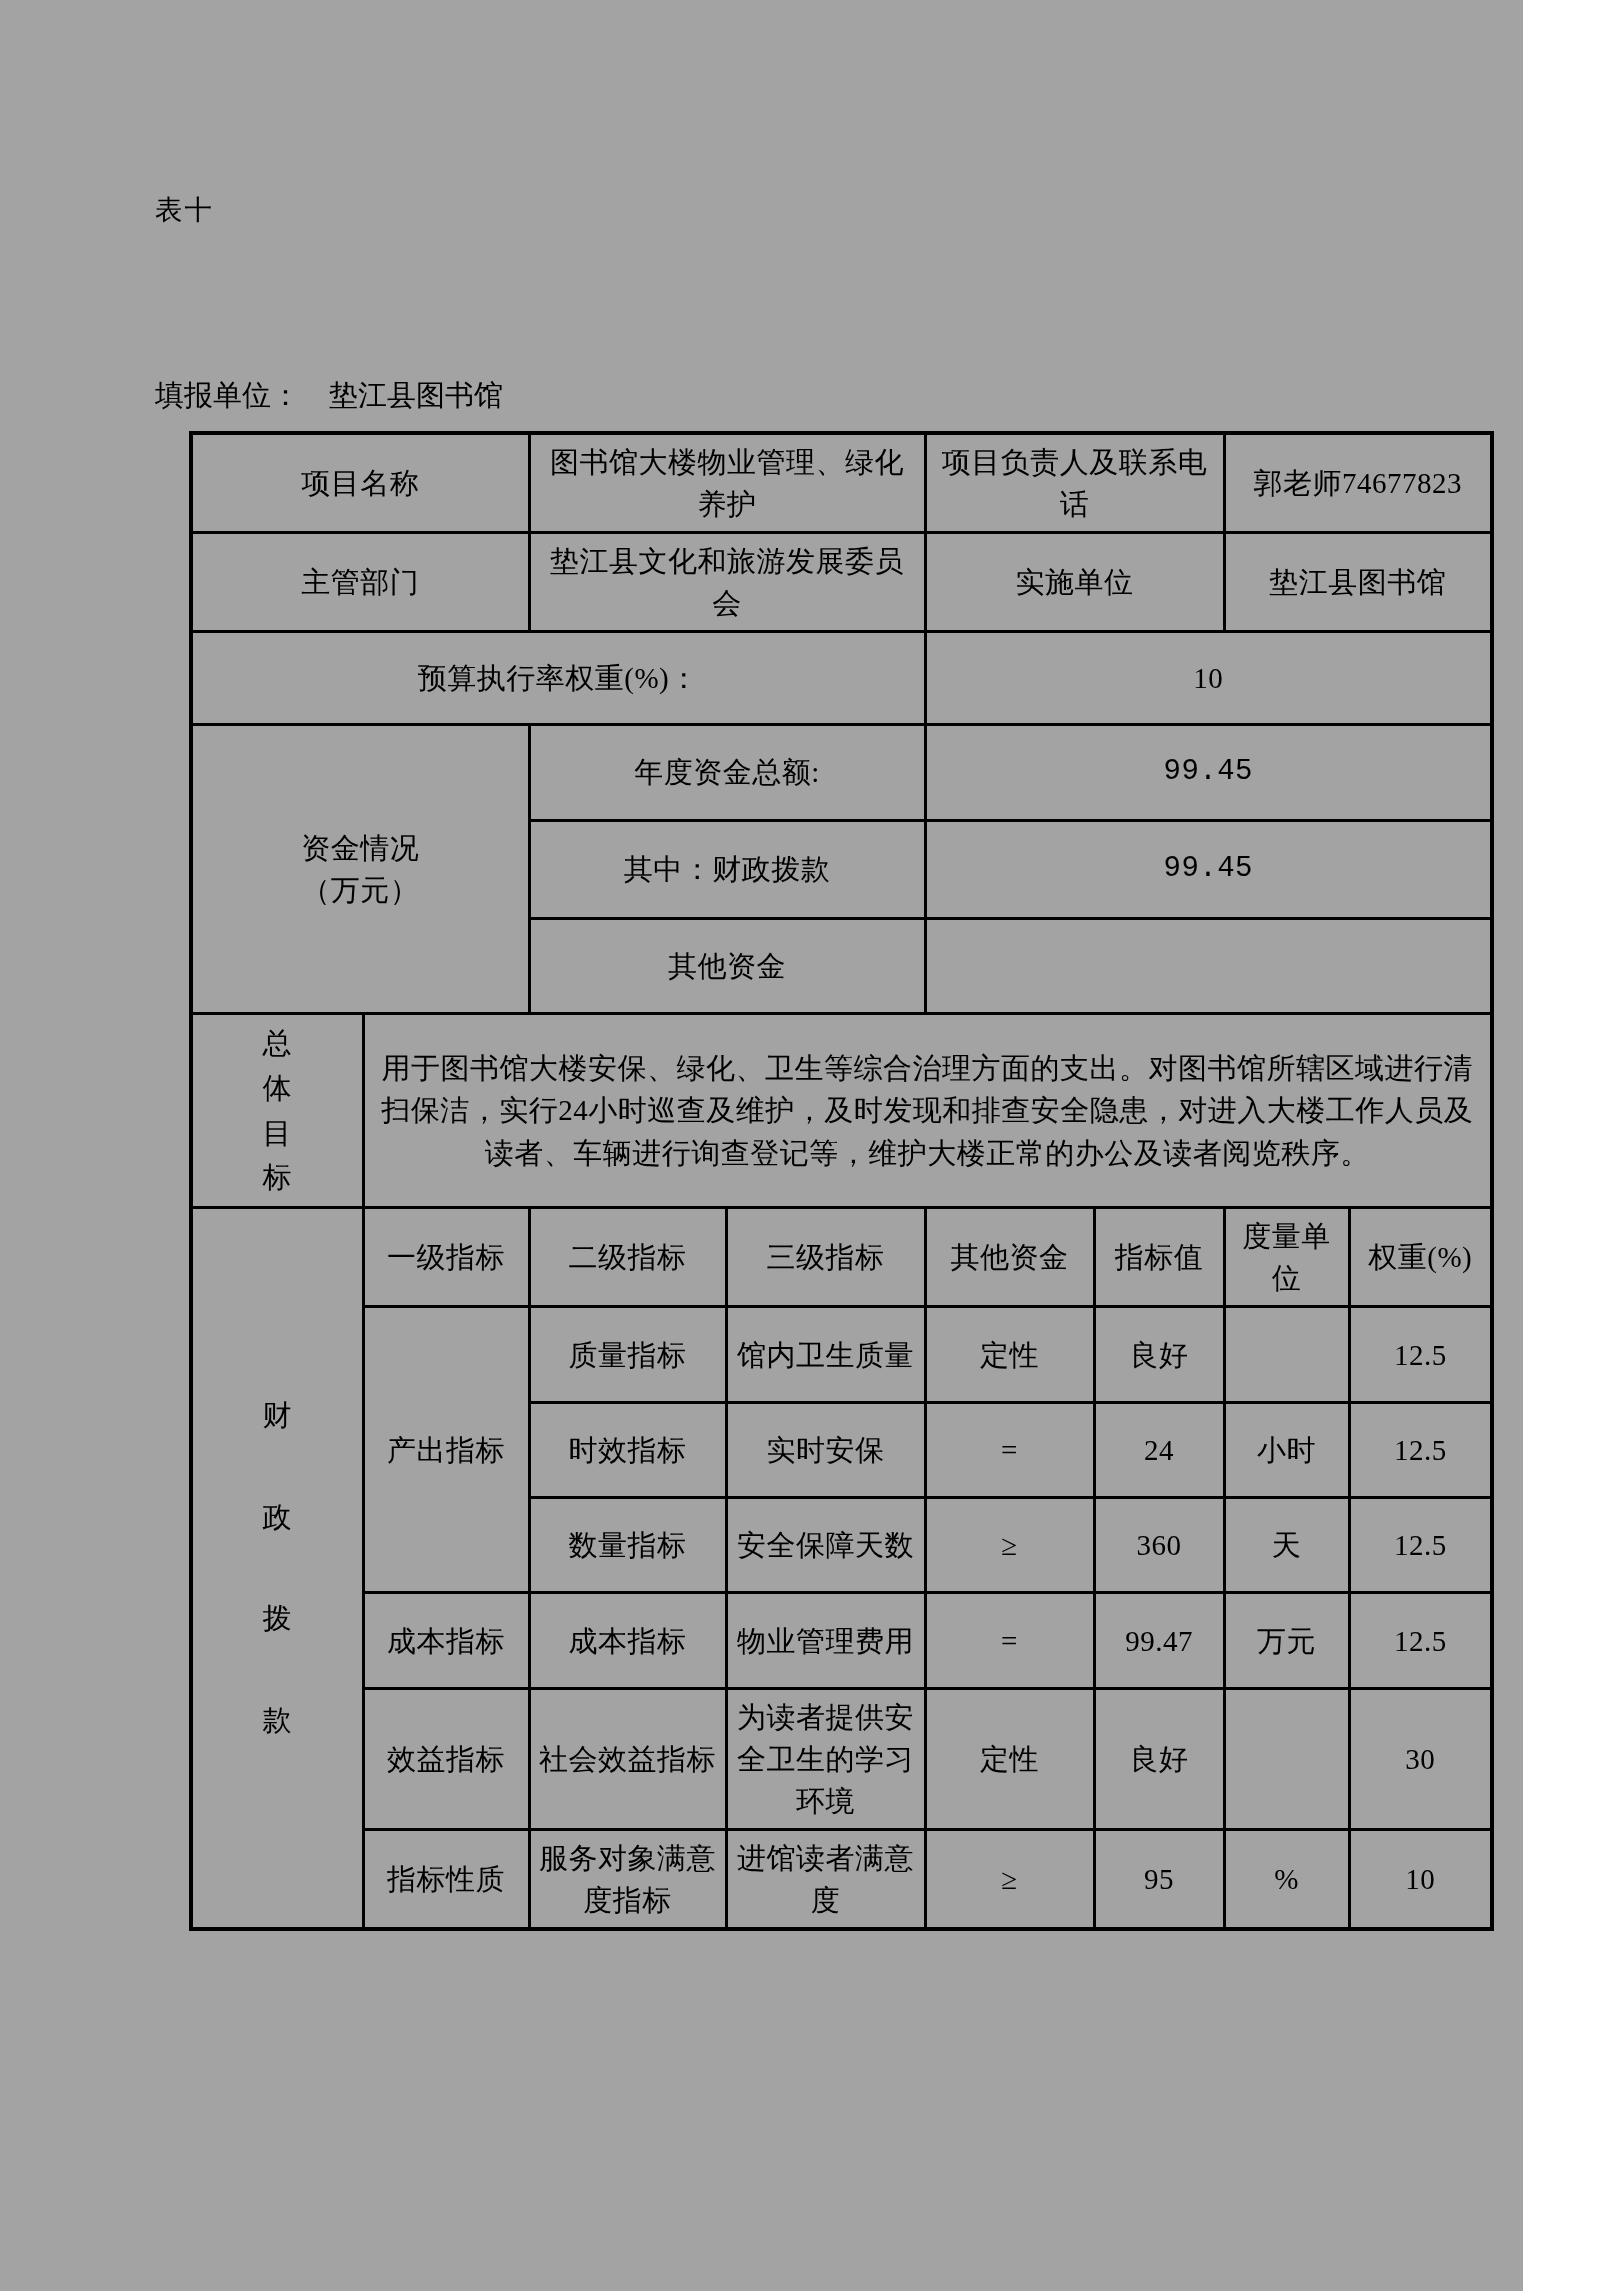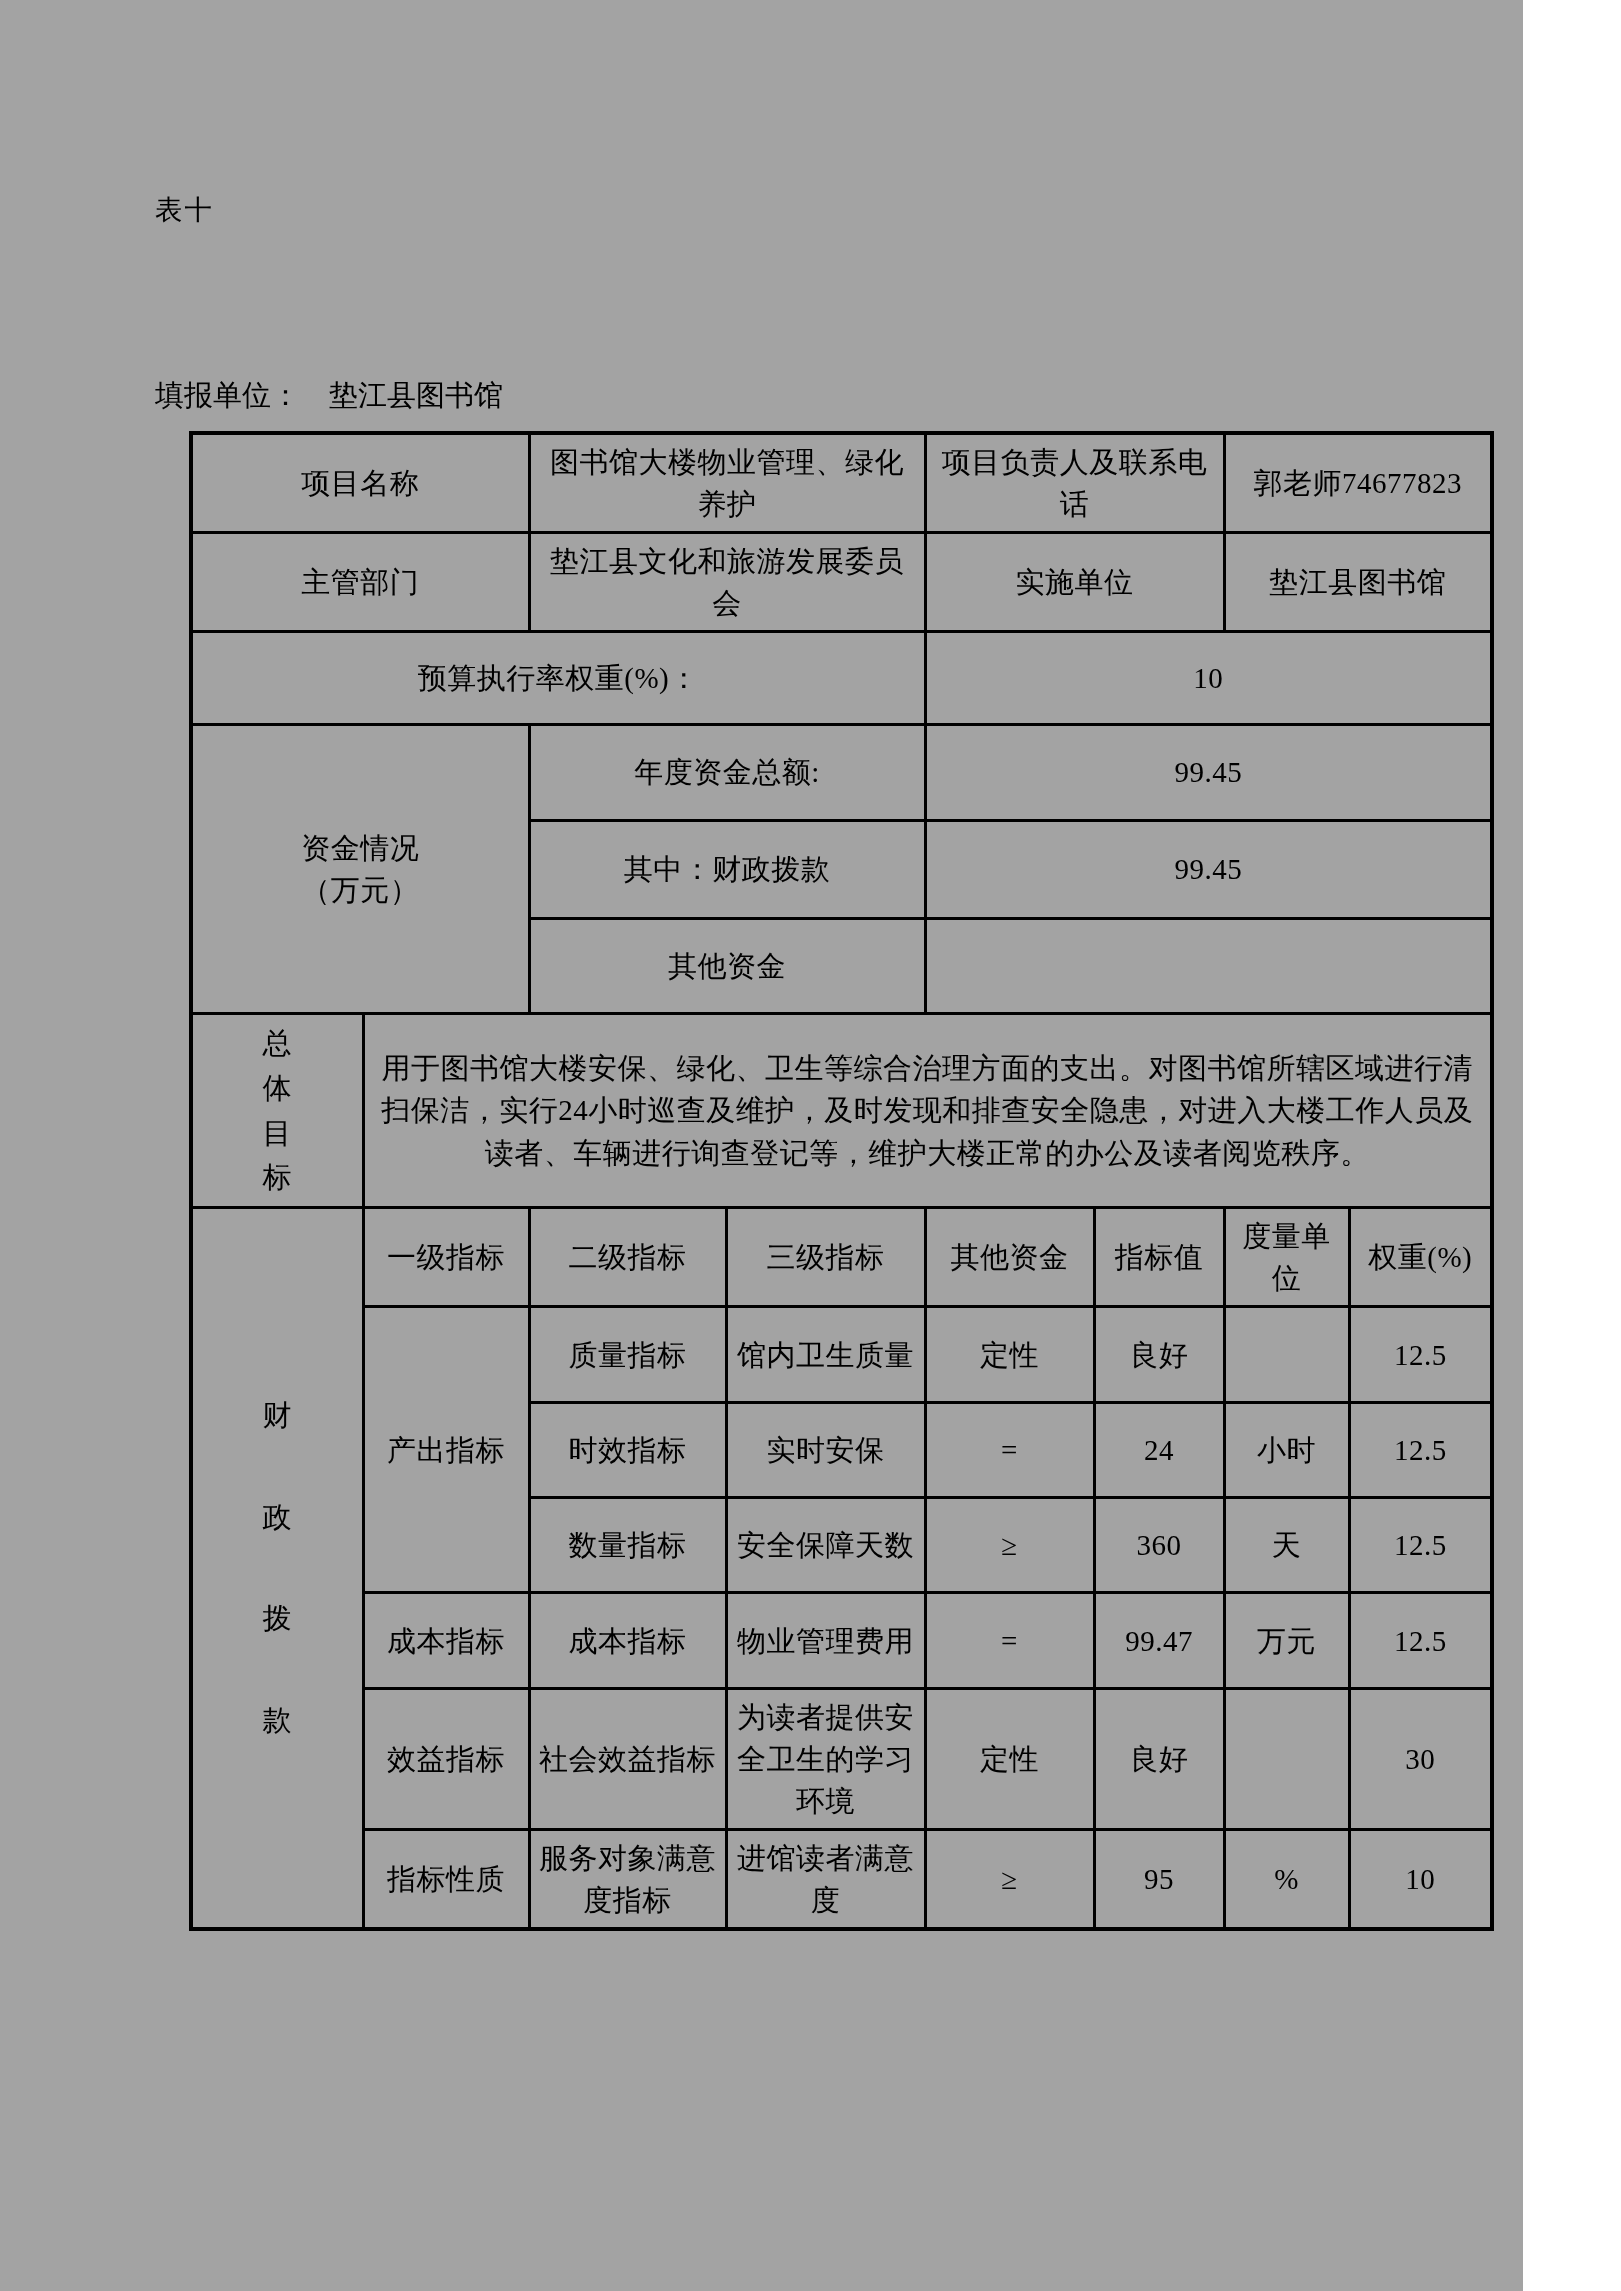--- a/index.html
+++ b/index.html
@@ -31,21 +31,21 @@
     margin-left:42px;
   }
   table.main td {
     border:3.9px solid #000;
     font-size:29px; line-height:1.45; letter-spacing:0.5px;
     text-align:center; vertical-align:middle;
     padding:5.9px 5.9px; overflow:hidden;
     word-break:break-word;
   }
   td.al { text-align:left; }
-  td.ar { text-align:right; padding-right:7.8px; }
+  td.ar { text-align:right; padding-right:7.8px;font-family:Liberation Mono, monospace; }
   td.pre { white-space:pre-line; }
   .vert {
     width:31px; margin:0 auto; word-break:break-all;
     line-height:1.55;
   }
   .vert.tall { line-height:3.5; }
   td.goal-text {
     text-align:left; padding:5.9px 7.8px; line-height:1.55; letter-spacing:0.5px;
   }
 </style>

